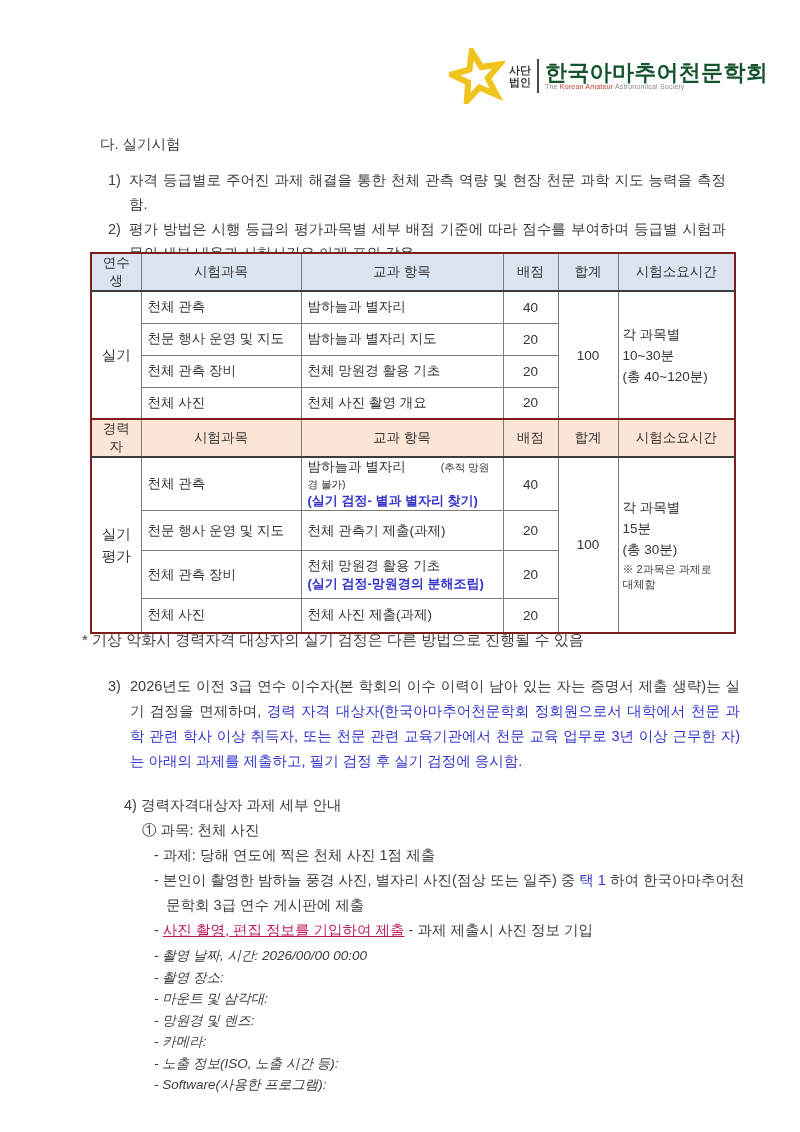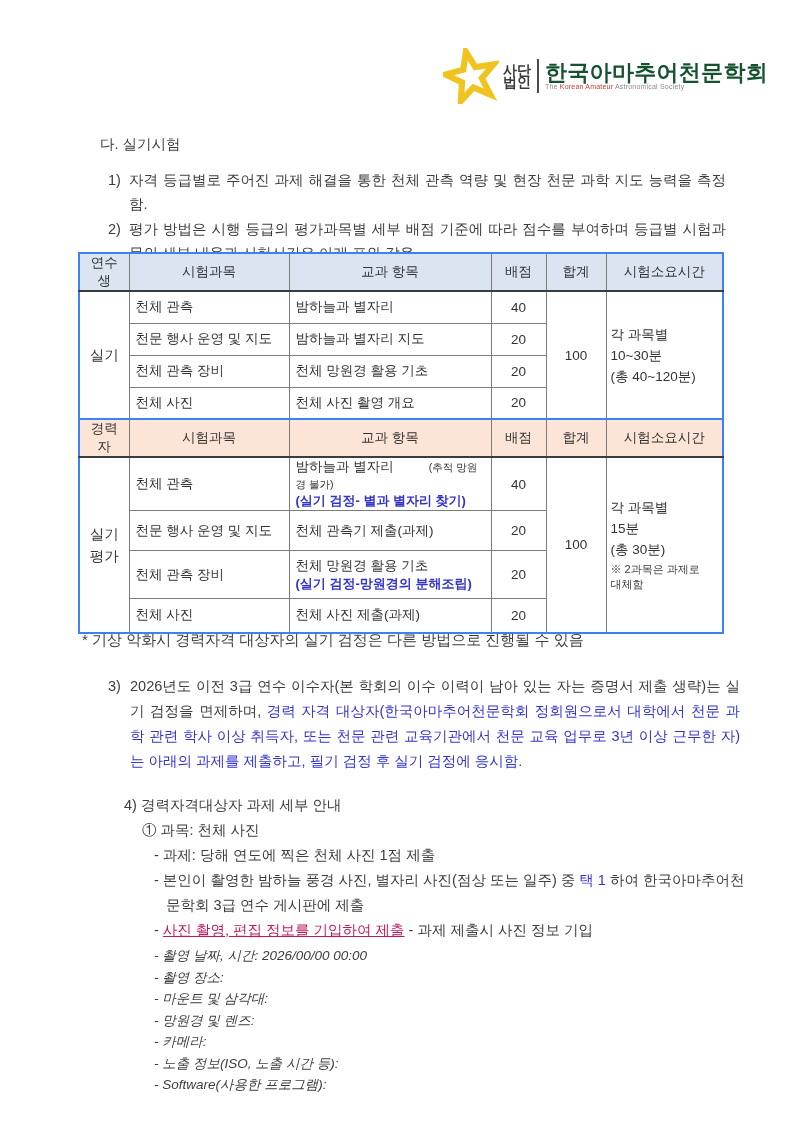--- a/index.html
+++ b/index.html
@@ -4,35 +4,35 @@
 <style>
   html,body { margin:0; padding:0; background:#ffffff; }
   .page {
     position:relative; width:800px; height:1132px; background:#ffffff;
     font-family:"Liberation Sans", sans-serif; color:#3d3d3d; overflow:hidden;
   }
 
   
   .logo { position:absolute; top:48px; right:32px; display:flex; align-items:center; }
   .logo-star { width:56px; height:56px; margin-right:4px; }
-  .lg-type { font-size:14px; line-height:12px; font-weight:700; color:#3a3a3a; text-align:left; }
+  .lg-type { font-size:11px; line-height:12px; font-weight:700; color:#3a3a3a; text-align:left; }
   .lg-div { width:2px; height:34px; background:#4a4a4a; margin:0 6px; }
   .lg-name { font-size:22px; font-weight:800; color:#14532d; letter-spacing:0.3px; line-height:19px; }
   .lg-tag { font-size:7px; color:#8a8a8a; margin-top:1px; letter-spacing:0.2px; }
   .lg-tag .red { color:#c43a2b; }
 
   
   .intro { position:absolute; top:132px; left:100px; width:626px; font-size:14.5px; line-height:24.5px; color:#3d3d3d; }
   .intro-heading { margin-bottom:11px; }
   .intro-item { display:flex; margin-left:8px; }
   .intro-item .num { flex:0 0 21px; }
   .intro-item .txt { flex:1; text-align:justify; }
 
   
-  table.tbl { position:absolute; left:78px; border-collapse:collapse; table-layout:fixed; font-size:13.5px; color:#333333; border:2px solid #3b82f6; }
+  table.tbl { position:absolute; left:90px; border-collapse:collapse; table-layout:fixed; font-size:13.5px; color:#333333; border:2px solid #7f1d1d; }
   .tbl th, .tbl td { border:1px solid #7b7b7b; padding:0 6px; font-weight:normal; overflow:hidden; }
   .tbl thead th { height:28px; text-align:center; border-bottom:2px solid #3c3c3c; color:#333; }
   .t1 { top:252px; }
   .t1 thead th { background:#dbe4f1; }
   .t2 { top:418px; }
   .t2 thead th { background:#fce4d6; }
   .tbl td.center { text-align:center; }
   .tbl td.grp { text-align:center; font-size:14.5px; line-height:22px; }
   .tbl td.dur { text-align:left; line-height:21px; font-size:13.5px; padding:4px 4px; }
   .small-paren { font-size:10.5px;padding-left:35px; }

